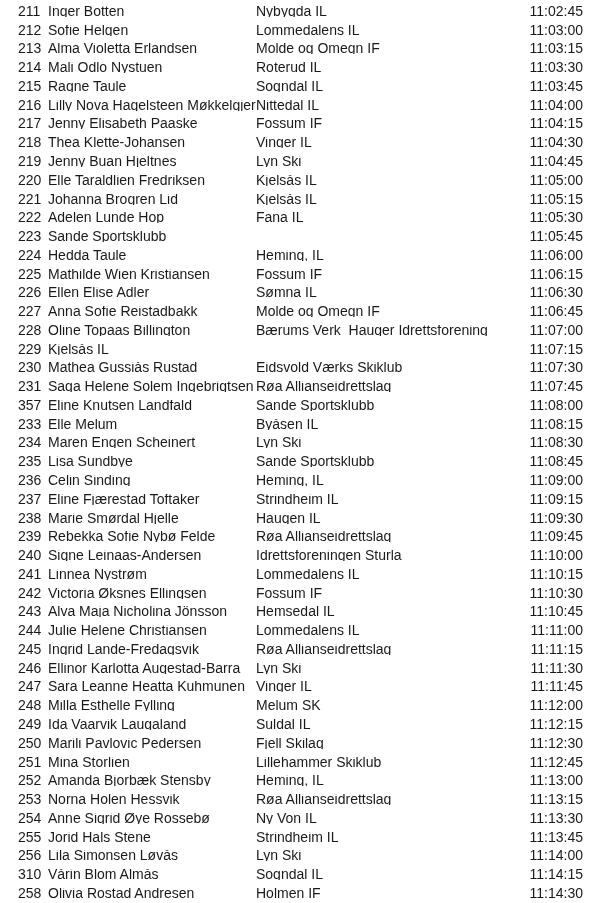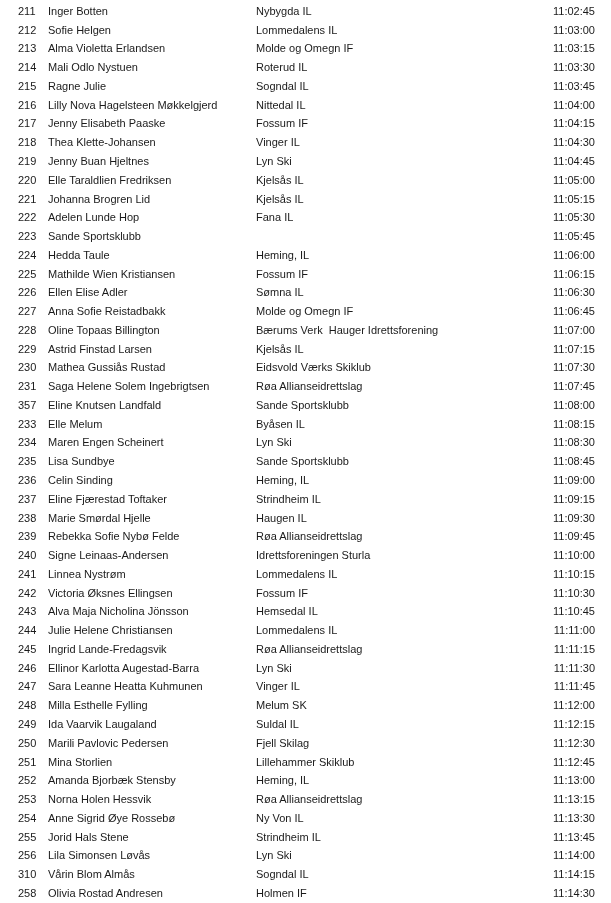--- a/index.html
+++ b/index.html
@@ -17,42 +17,42 @@
     padding-top: 2px;
     font-family: "Liberation Sans", sans-serif;
   }
   .startlist {
     width: 100%;
   }
   .row {
     display: flex;
     align-items: center;
     height: 18.77px;
-    font-size: 11px;
+    font-size: 14px;
     line-height: 11px;
     color: #1a1a1a;
   }
   .cell {
     white-space: pre;
     overflow: hidden;
   }
   .c-num {
     margin-left: 18px;
     width: 30px;
   }
   .c-name {
     width: 208px;
   }
   .c-club {
     flex: 1;
   }
   .c-time {
     width: 60px;
     text-align: right;
-    margin-right: 16px;
+    margin-right: 28px;
   }
 </style>
 </head>
 <body>
 
 <div class="page">
   <div class="startlist">
       <div class="row">
     <span class="cell c-num">211</span>
     <span class="cell c-name">Inger Botten</span>
@@ -72,21 +72,21 @@
     <span class="cell c-time">11:03:15</span>
   </div>
       <div class="row">
     <span class="cell c-num">214</span>
     <span class="cell c-name">Mali Odlo Nystuen</span>
     <span class="cell c-club">Roterud IL</span>
     <span class="cell c-time">11:03:30</span>
   </div>
       <div class="row">
     <span class="cell c-num">215</span>
-    <span class="cell c-name">Ragne Julie</span>
+    <span class="cell c-name">Ragne Taule</span>
     <span class="cell c-club">Sogndal IL</span>
     <span class="cell c-time">11:03:45</span>
   </div>
       <div class="row">
     <span class="cell c-num">216</span>
     <span class="cell c-name">Lilly Nova Hagelsteen Møkkelgjerd</span>
     <span class="cell c-club">Nittedal IL</span>
     <span class="cell c-time">11:04:00</span>
   </div>
       <div class="row">
@@ -155,21 +155,20 @@
     <span class="cell c-time">11:06:45</span>
   </div>
       <div class="row">
     <span class="cell c-num">228</span>
     <span class="cell c-name">Oline Topaas Billington</span>
     <span class="cell c-club">Bærums Verk  Hauger Idrettsforening</span>
     <span class="cell c-time">11:07:00</span>
   </div>
       <div class="row">
     <span class="cell c-num">229</span>
-    <span class="cell c-name">Astrid Finstad Larsen</span>
     <span class="cell c-club">Kjelsås IL</span>
     <span class="cell c-time">11:07:15</span>
   </div>
       <div class="row">
     <span class="cell c-num">230</span>
     <span class="cell c-name">Mathea Gussiås Rustad</span>
     <span class="cell c-club">Eidsvold Værks Skiklub</span>
     <span class="cell c-time">11:07:30</span>
   </div>
       <div class="row">

